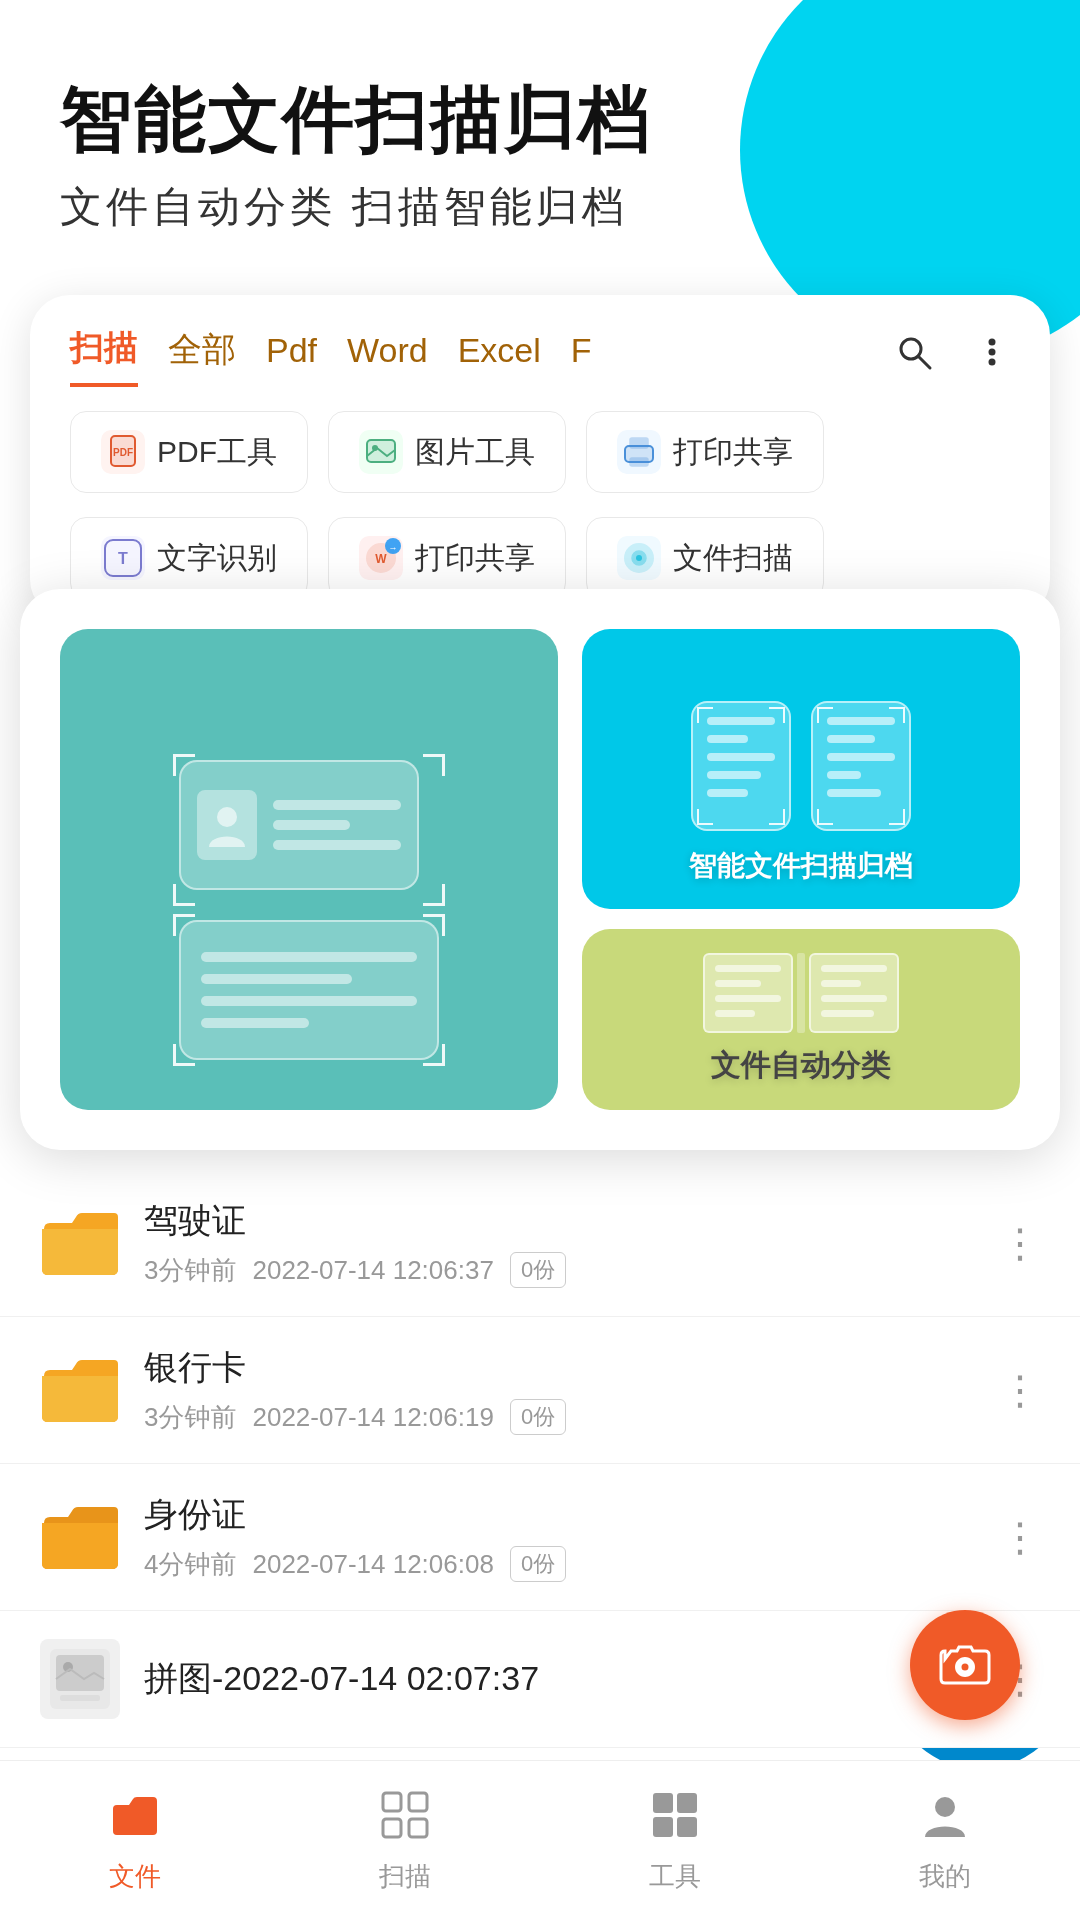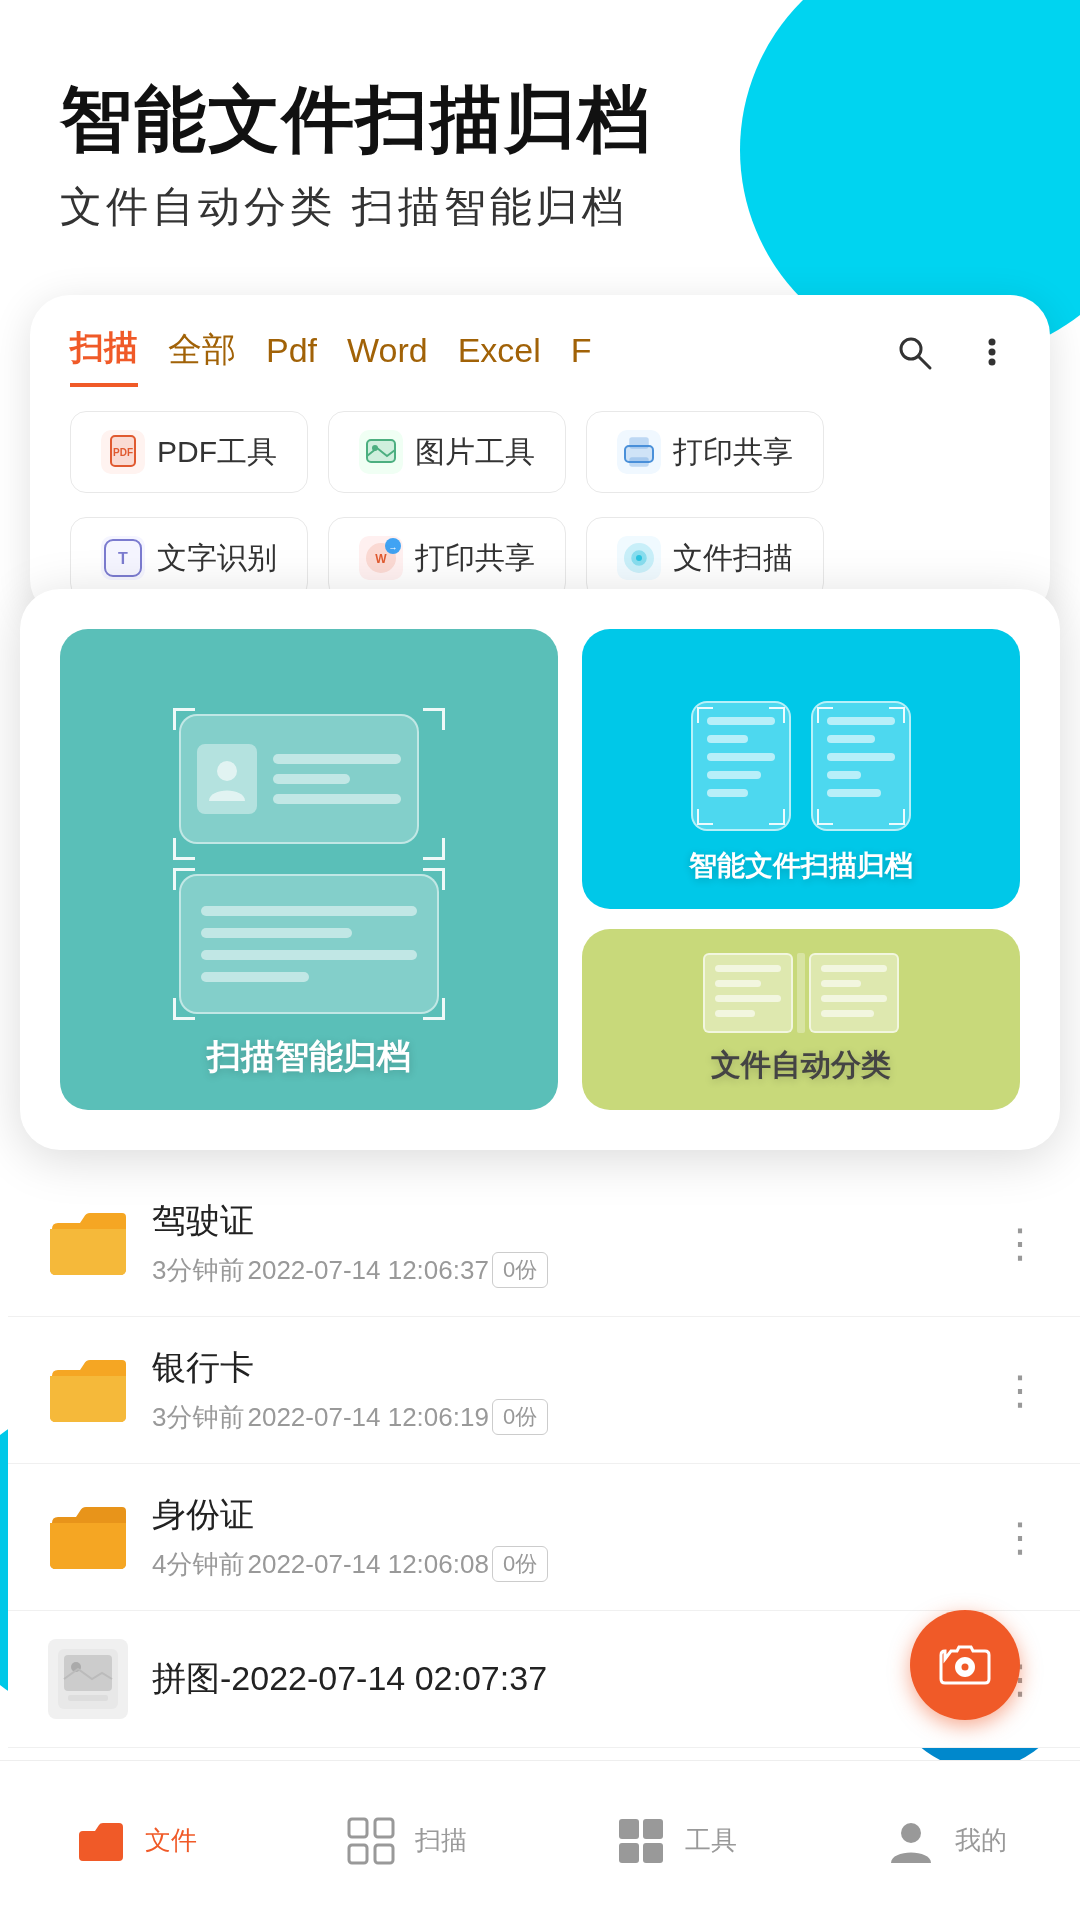--- a/index.html
+++ b/index.html
@@ -333,21 +333,21 @@
       background: rgba(255,255,255,0.3);
       border-radius: 2px;
       align-self: stretch;
     }
 
     
     .file-list {
       position: relative;
       z-index: 1;
       background: #ffffff;
-      margin: 20px 0 0 8px;
+      margin: 20px 0 0 0;
     }
 
     .file-item {
       display: flex;
       align-items: center;
       padding: 28px 40px;
       border-bottom: 1px solid #f0f0f0;
       gap: 24px;
     }
     .file-folder-icon {
@@ -362,21 +362,21 @@
       font-size: 34px;
       font-weight: 500;
       color: #222;
     }
     .file-meta {
       font-size: 26px;
       color: #999;
       margin-top: 8px;
       display: flex;
       align-items: center;
-      gap: 3px;
+      gap: 16px;
     }
     .file-badge {
       border: 1px solid #ccc;
       border-radius: 6px;
       padding: 2px 10px;
       font-size: 22px;
       color: #999;
     }
     .file-more {
       font-size: 40px;
@@ -425,21 +425,21 @@
       height: 160px;
       background: #ffffff;
       border-top: 1px solid #eeeeee;
       display: flex;
       align-items: center;
       justify-content: space-around;
       z-index: 200;
     }
     .nav-item {
       display: flex;
-      flex-direction: row;
+      flex-direction: column;
       align-items: center;
       gap: 16px;
       cursor: pointer;
       font-family: Liberation Mono, monospace;
     }
     .nav-icon {
       width: 56px;
       height: 56px;
       display: flex;
       align-items: center;
@@ -585,21 +585,20 @@
           <div class="doc-line short"></div>
           <div class="doc-line"></div>
           <div class="doc-line xshort"></div>
         </div>
         <div style="position:absolute;top:-6px;left:-6px;width:22px;height:22px;border-top:3px solid rgba(255,255,255,0.9);border-left:3px solid rgba(255,255,255,0.9);"></div>
         <div style="position:absolute;top:-6px;right:-6px;width:22px;height:22px;border-top:3px solid rgba(255,255,255,0.9);border-right:3px solid rgba(255,255,255,0.9);"></div>
         <div style="position:absolute;bottom:-6px;left:-6px;width:22px;height:22px;border-bottom:3px solid rgba(255,255,255,0.9);border-left:3px solid rgba(255,255,255,0.9);"></div>
         <div style="position:absolute;bottom:-6px;right:-6px;width:22px;height:22px;border-bottom:3px solid rgba(255,255,255,0.9);border-right:3px solid rgba(255,255,255,0.9);"></div>
       </div>
     </div>
-    <div class="feature-label">扫描智能归档</div>
   </div>
 
   <div class="feature-card-right">
 
     <div class="feature-card-right-top">
       <div class="docs-illustration">
         <div style="position:relative;">
           <div class="doc-card">
             <div class="doc-card-line"></div>
             <div class="doc-card-line" style="width:60%"></div>

